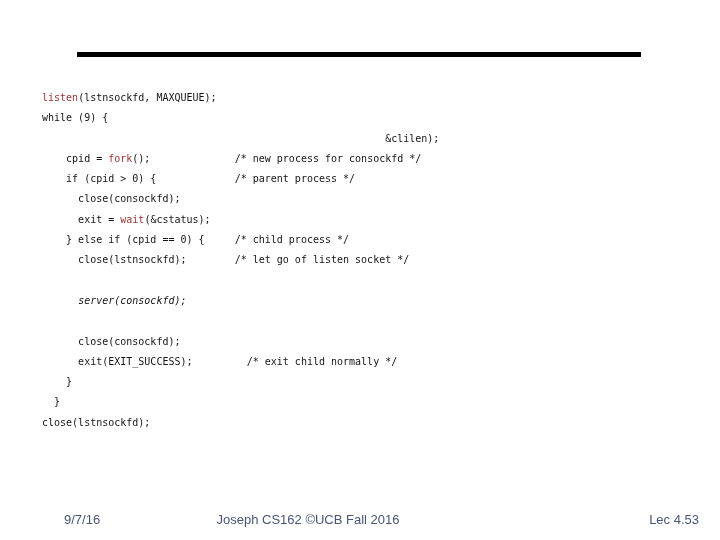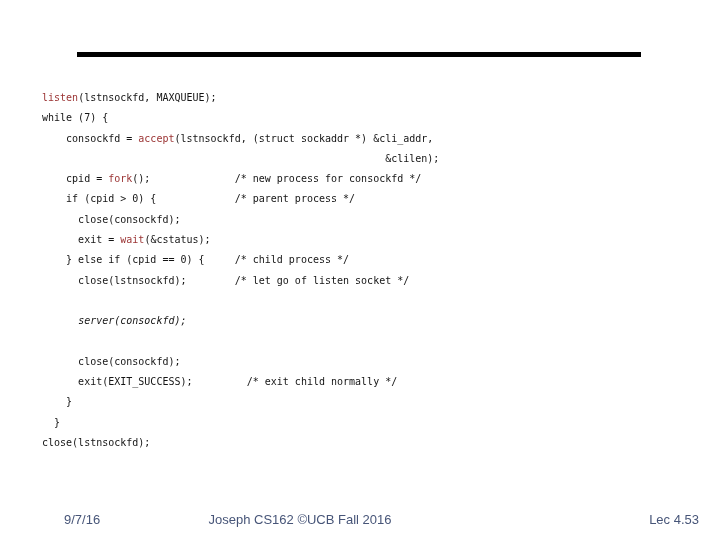--- a/index.html
+++ b/index.html
@@ -57,32 +57,31 @@
     position: absolute;
     top: 512px;
     left: 0;
     width: 720px;
     height: 20px;
     font-family: "Liberation Sans", sans-serif;
     font-size: 13px;
     color: var(--footer-color, #475578);
   }
   .footer-date  { position: absolute; left: 25px;  top: 0; margin-left: 39px; }
-  .footer-credit{ position: absolute; left: 4px; width: 592px; text-align: center; top: 0; }
+  .footer-credit{ position: absolute; left: 12px; width: 592px; text-align: center; top: 0; }
   .footer-page  { position: absolute; right: 21px; top: 0; }
 </style>
 </head>
 <body>
 
 <div class="slide">
   <div class="title-rule"></div>
   <div class="code-block">
       <div class="code-line"><span class="seg-keyword">listen</span><span class="seg-plain">(lstnsockfd, MAXQUEUE);</span></div>
-      <div class="code-line"><span class="seg-plain">while (7) {</span></div>
-      <div class="code-line"><span class="seg-plain">    consockfd = </span><span class="seg-keyword">accept</span><span class="seg-plain">(lstnsockfd, (struct sockaddr *) &amp;cli_addr,</span></div>
+      <div class="code-line"><span class="seg-plain">while (9) {</span></div>
       <div class="code-line"><span class="seg-plain">                                                         &amp;clilen);</span></div>
       <div class="code-line"><span class="seg-plain">    cpid = </span><span class="seg-keyword">fork</span><span class="seg-plain">();              /* new process for consockfd */</span></div>
       <div class="code-line"><span class="seg-plain">    if (cpid &gt; 0) {             /* parent process */</span></div>
       <div class="code-line"><span class="seg-plain">      close(consockfd);</span></div>
       <div class="code-line"><span class="seg-plain">      exit = </span><span class="seg-keyword">wait</span><span class="seg-plain">(&amp;cstatus);</span></div>
       <div class="code-line"><span class="seg-plain">    } else if (cpid == 0) {     /* child process */</span></div>
       <div class="code-line"><span class="seg-plain">      close(lstnsockfd);        /* let go of listen socket */</span></div>
       <div class="code-line">&nbsp;</div>
       <div class="code-line"><span class="seg-plain">      </span><span class="seg-italic">server(consockfd);</span></div>
       <div class="code-line">&nbsp;</div>

